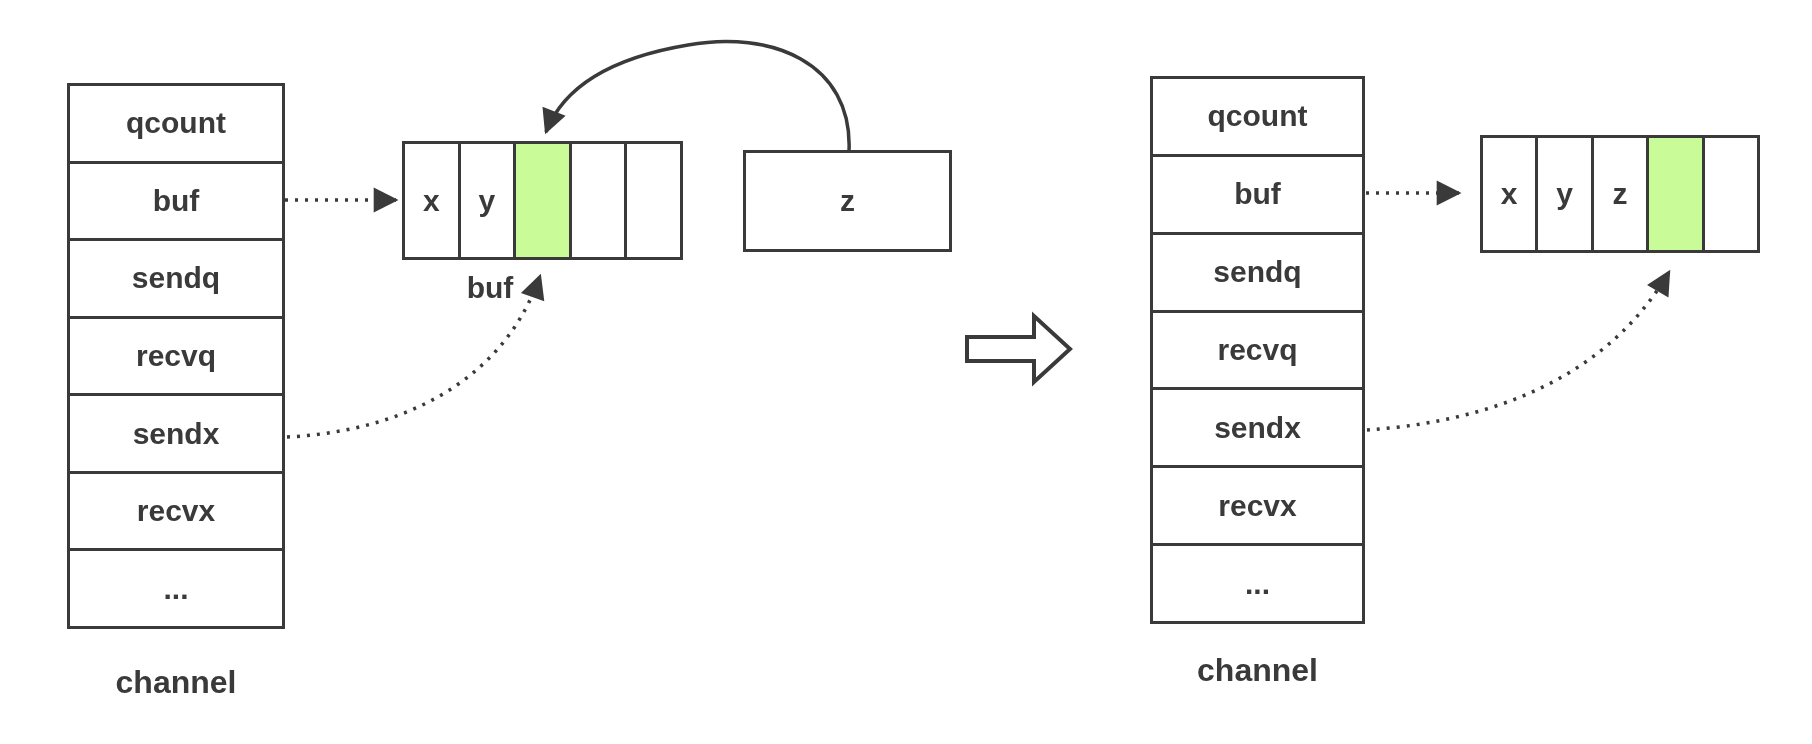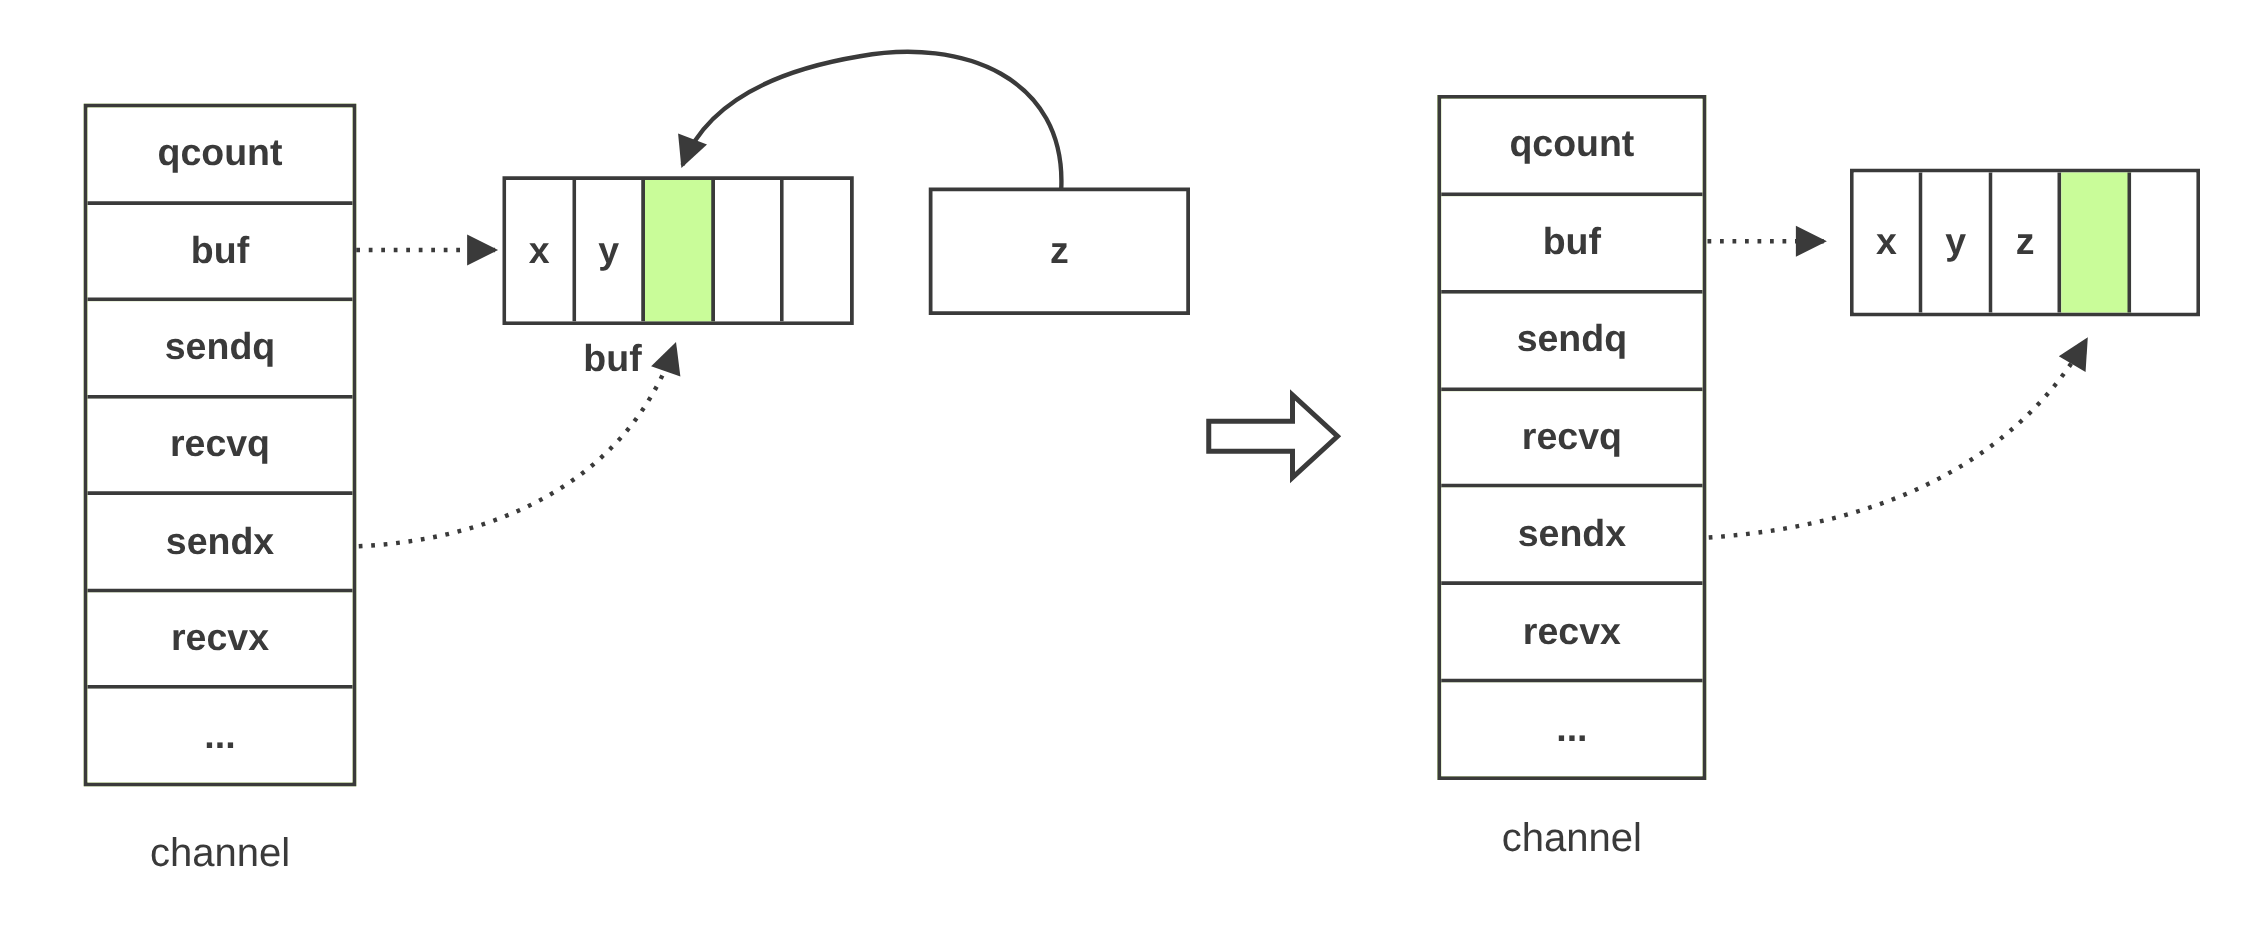--- a/index.html
+++ b/index.html
@@ -10,21 +10,21 @@
     height: 744px;
     background: #ffffff;
     font-family: "Liberation Sans", "DejaVu Sans", sans-serif;
     color: #3a3a3a;
     overflow: hidden;
   }
   
   .struct {
     position: absolute;
     border: 3px solid #3a3a3a;
-    background: #bef264;
+    background: #86efac;
     display: flex;
     flex-direction: column;
     text-align: right;
   }
   .struct .field {
     flex: 1;
     display: flex;
     align-items: center;
     justify-content: center;
     font-weight: bold;
@@ -60,21 +60,21 @@
     background: #ffffff;
     display: flex;
     align-items: center;
     justify-content: center;
     font-weight: bold;
     font-size: 30px;
   }
   .caption {
     position: absolute;
     text-align: center;
-    font-weight: normal;
+    font-weight: bold;
     font-size: 32px;
   }
   .buf-label {
     position: absolute;
     text-align: center;
     font-weight: bold;
     font-size: 30px;
   }
   svg.overlay {
     position: absolute;

